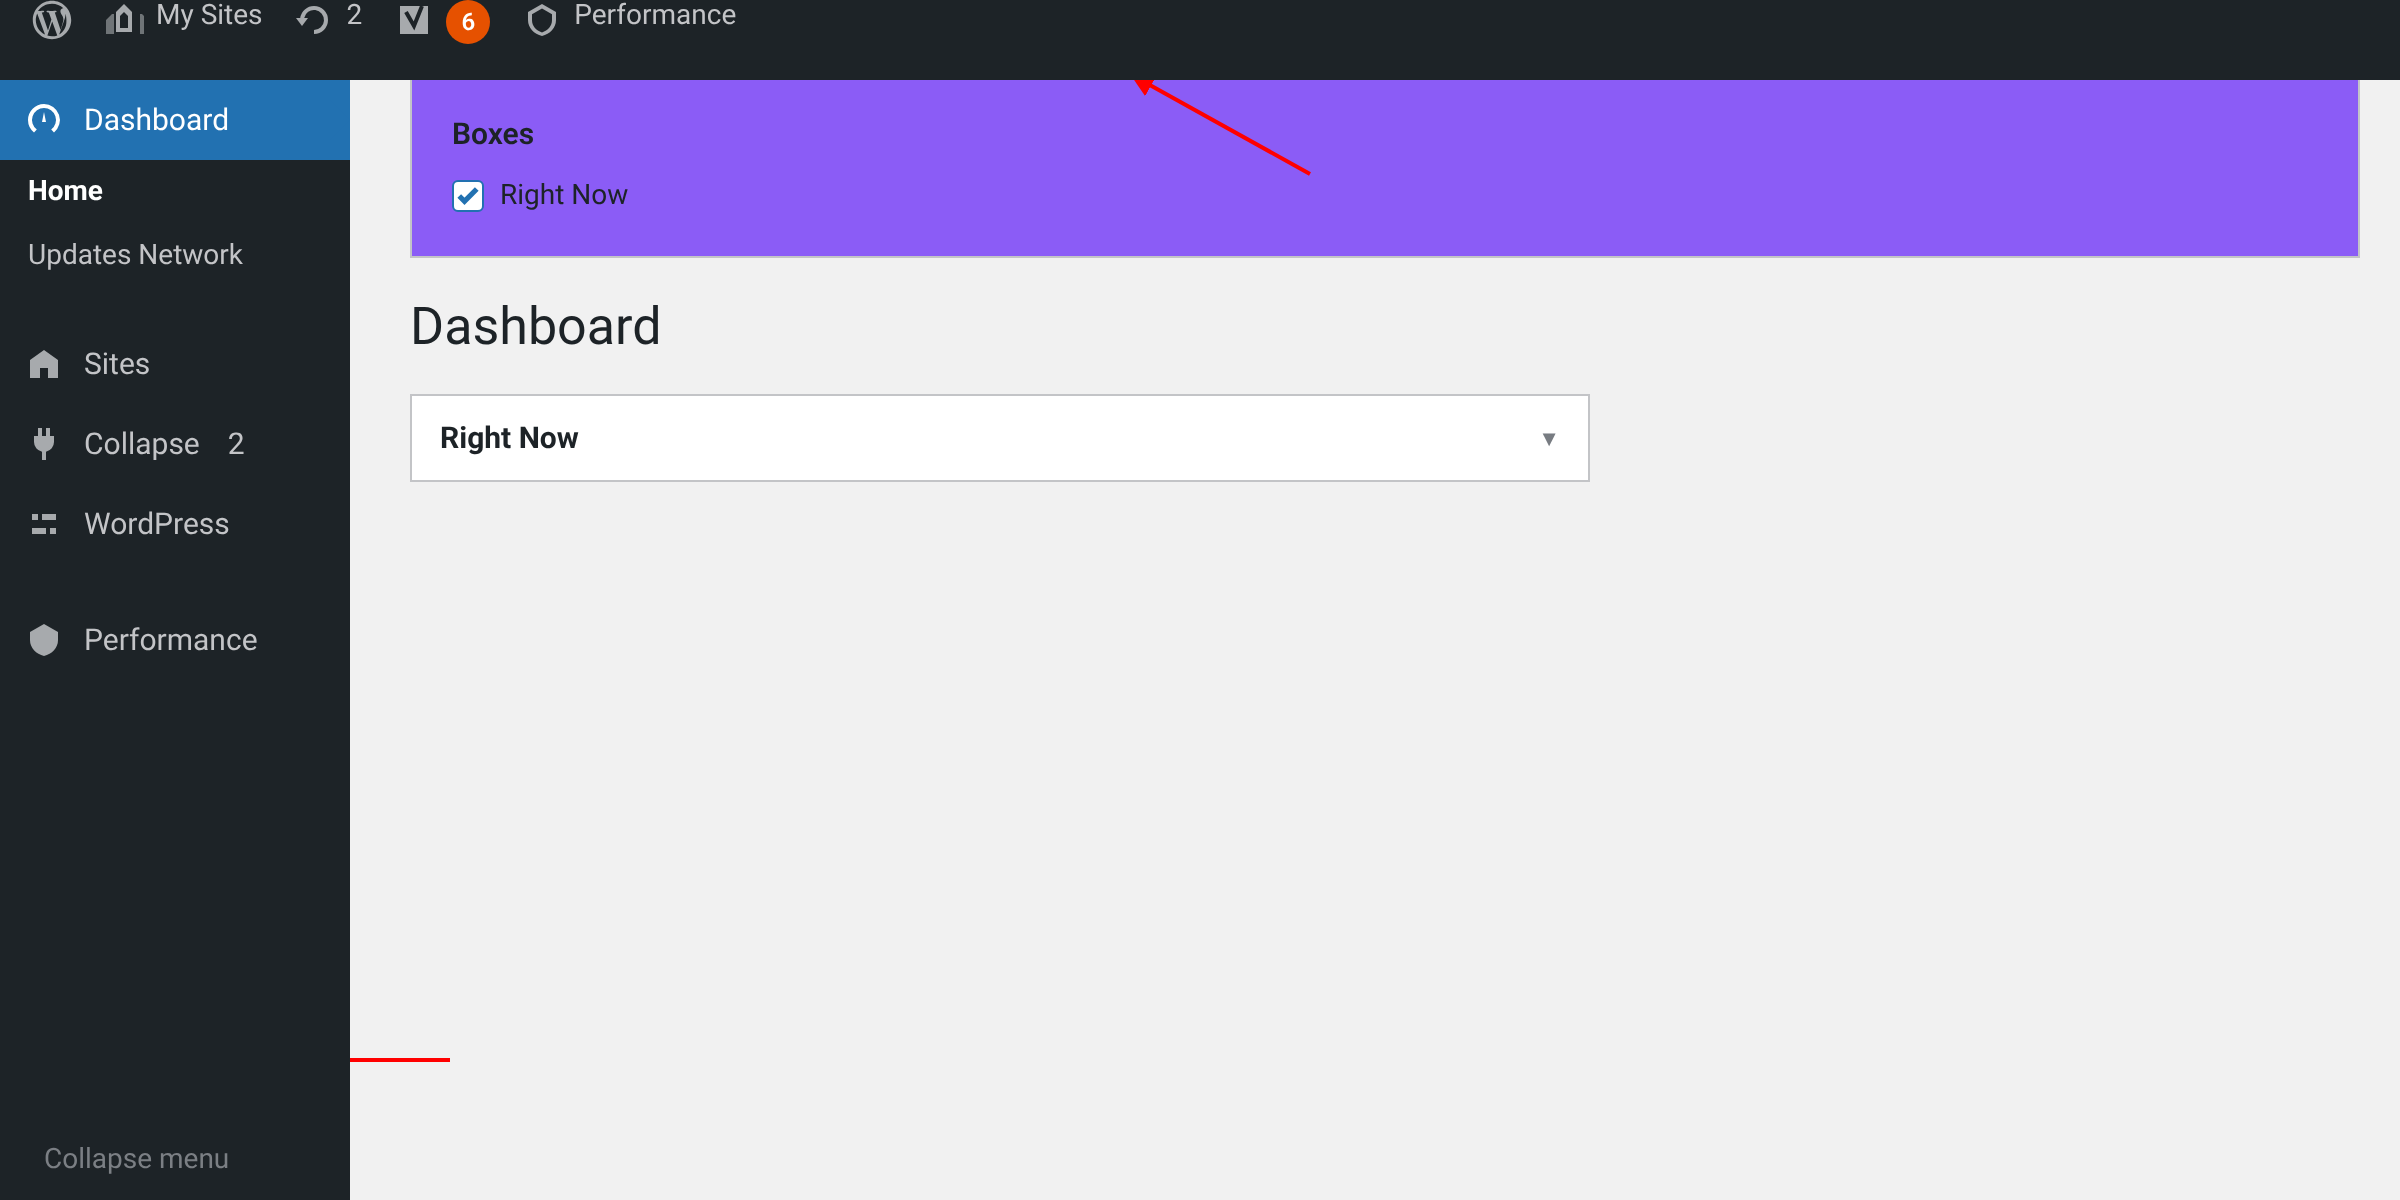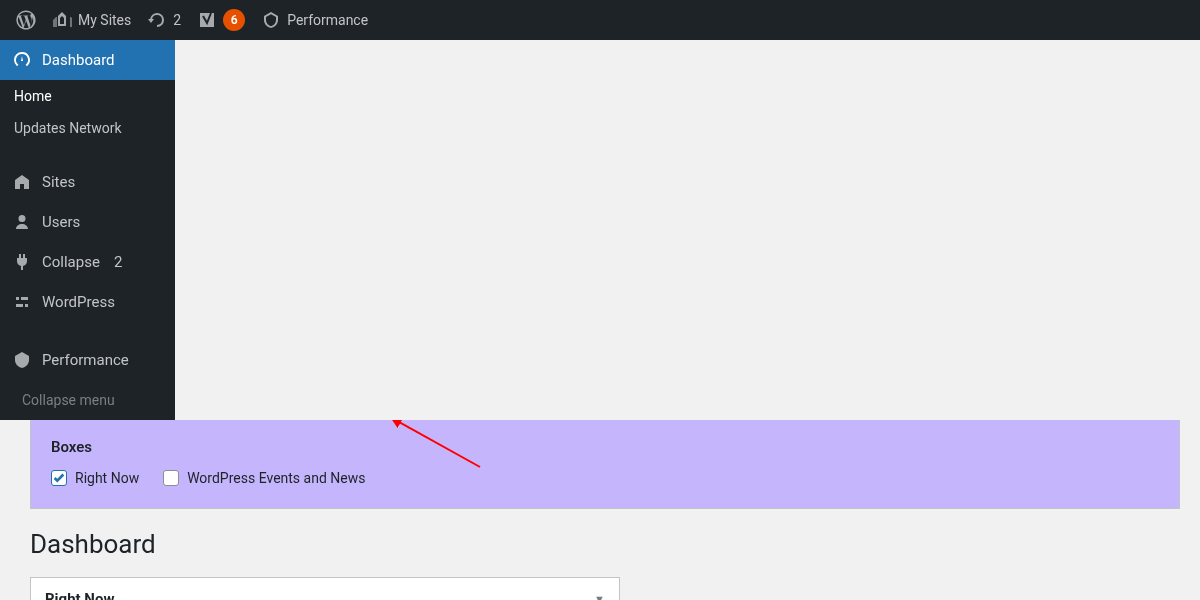--- a/index.html
+++ b/index.html
@@ -1,40 +1,40 @@
 <!DOCTYPE html>
 <html><head>
 <meta charset="utf-8">
 <style>
   * { margin: 0; padding: 0; box-sizing: border-box; font-family: -apple-system, BlinkMacSystemFont, "Segoe UI", Roboto, sans-serif; }
   body { background: #f1f1f1; width: 1200px; height: 600px; overflow: hidden; }
 
   .topbar { height: 40px; background: #1d2327; color: #c3c4c7; display: flex; align-items: center; padding: 0 8px; font-size: 14px; }
-  .topbar .tb-item { display: flex; align-items: center; padding: 0 8px; height: 100%; cursor: pointer; gap: 6px; }
+  .topbar .tb-item { display: flex; padding: 0 8px; height: 100%; cursor: pointer; gap: 6px; }
   .topbar .tb-icon { display: inline-flex; align-items: center; justify-content: center; width: 20px; height: 20px; }
   .topbar svg { width: 20px; height: 20px; fill: #a7aaad; }
   .topbar .orange6 { background: #e65100; border-radius: 50%; width: 22px; height: 22px; display:inline-flex; align-items:center; justify-content:center; color:#fff; font-size:12px; font-weight:600; }
 
-  .layout { display: flex; height: calc(600px - 40px); flex-direction: column; }
+  .layout { display: flex; height: calc(600px - 40px); }
 
   .sidebar { width: 175px; background: #1d2327; color: #c3c4c7; font-size: 15px; display: flex; flex-direction: column; }
   .sb-item { display: flex; align-items: center; padding: 10px 12px; gap: 10px; cursor: pointer; position: relative; }
   .sb-item.active { background: #2271b1; color: #fff; }
   .sb-item.active::after { content: ""; position: absolute; right: -10px; top: 50%; transform: translateY(-50%); border: 10px solid transparent; border-left-color: #2271b1; }
   .sb-item .sb-icon { width: 20px; height: 20px; display: inline-flex; align-items: center; justify-content: center; }
   .sb-item svg { width: 20px; height: 20px; fill: #a7aaad; }
   .sb-item.active svg { fill: #fff; }
   .sb-sub { padding: 8px 12px 8px 14px; font-size: 14px; cursor: pointer; color: #c3c4c7; }
-  .sb-sub.current { color: #fff; font-weight: 400; }
+  .sb-sub.current { color: #fff; font-weight: 700; }
   .sb-sub .mini-badge { background: #d63638; color:#fff; border-radius: 9px; font-size: 11px; padding: 1px 6px; margin-left: 6px; font-weight:600; }
   .sb-sep { height: 18px; }
   .sb-collapse { margin-top: auto; padding: 12px; display:flex; align-items:center; gap:10px; color:#7b7f84; cursor:pointer; font-size:14px;text-align:right; }
 
   .main { flex: 1; position: relative; padding: 0 20px 20px 30px; overflow: auto; }
-  .screen-box { background: #c4b5fd; border: 1px solid #c3c4c7; border-top: none; padding: 18px 20px 22px 20px; margin-bottom: 20px; }
+  .screen-box { background: #8b5cf6; border: 1px solid #c3c4c7; border-top: none; padding: 18px 20px 22px 20px; margin-bottom: 20px; }
   .screen-box h3 { font-size: 15px; font-weight: 600; color: #1d2327; margin-bottom: 14px; }
   .cb-row { display: flex; gap: 24px; align-items: center; font-size: 14px; color: #1d2327; }
   .cb { width: 16px; height: 16px; border: 1px solid #8c8f94; border-radius: 3px; display: inline-flex; align-items: center; justify-content: center; background:#fff; }
   .cb.checked { border-color: #2271b1; }
   .cb.checked svg { width: 14px; height: 14px; stroke: #2271b1; stroke-width: 3; fill: none; }
   .cb-wrap { display: flex; align-items: center; gap: 8px; cursor: pointer; }
 
   h1.page-title { font-size: 26px; font-weight: 400; color: #1d2327; margin: 10px 0 18px 0; }
 
   .postbox { background: #fff; border: 1px solid #c3c4c7; width: 590px; }
@@ -108,28 +108,20 @@
 
     <div class="sb-sep"></div>
 
     <div class="sb-item">
       <span class="sb-icon">
         <svg viewBox="0 0 20 20">
             <path d="M10 3l-7 5v9h5v-5h4v5h5V8z"></path>
           </svg>
       </span>
       <span>Sites</span>
-    </div>
-    <div class="sb-item">
-      <span class="sb-icon">
-        <svg viewBox="0 0 20 20">
-            <path d="M10 10a3.5 3.5 0 100-7 3.5 3.5 0 000 7zm-6 7c0-3 3-5 6-5s6 2 6 5H4z"></path>
-          </svg>
-      </span>
-      <span>Users</span>
     </div>
     <div class="sb-item">
       <span class="sb-icon">
         <svg viewBox="0 0 20 20">
             <path d="M7 2v4H5v3a5 5 0 004 4.9V18h2v-4.1A5 5 0 0015 9V6h-2V2h-2v4H9V2H7z"></path>
           </svg>
       </span>
       <span>Collapse</span>
       <span class="mini-badge" style="margin-left:4px">2</span>
     </div>
@@ -170,24 +162,20 @@
       <h3>Boxes</h3>
       <div class="cb-row">
         <label class="cb-wrap">
           <span class="cb checked">
             <svg viewBox="0 0 16 16">
                 <path d="M3 8l3 3 7-7"></path>
               </svg>
           </span>
           <span>Right Now</span>
         </label>
-        <label class="cb-wrap">
-          <span class="cb"></span>
-          <span>WordPress Events and News</span>
-        </label>
       </div>
     </div>
 
     <h1 class="page-title">Dashboard</h1>
 
     <div class="postbox">
       <div class="postbox-header">
         <h2>Right Now</h2>
         <span class="tri">▼</span>
       </div>

